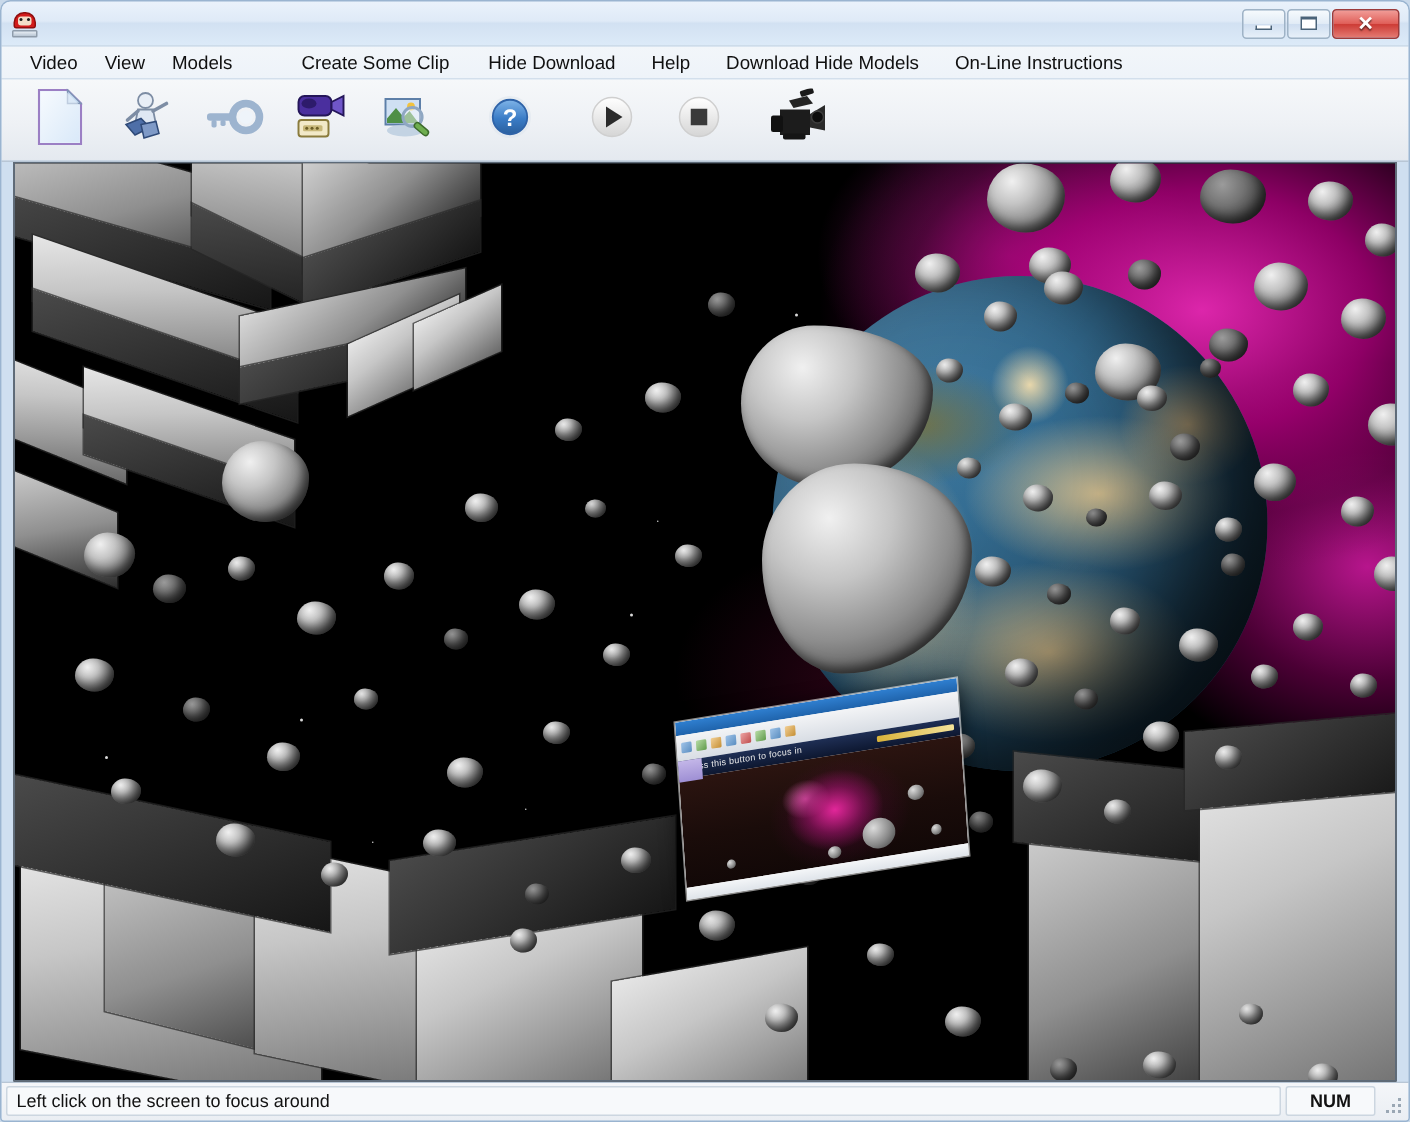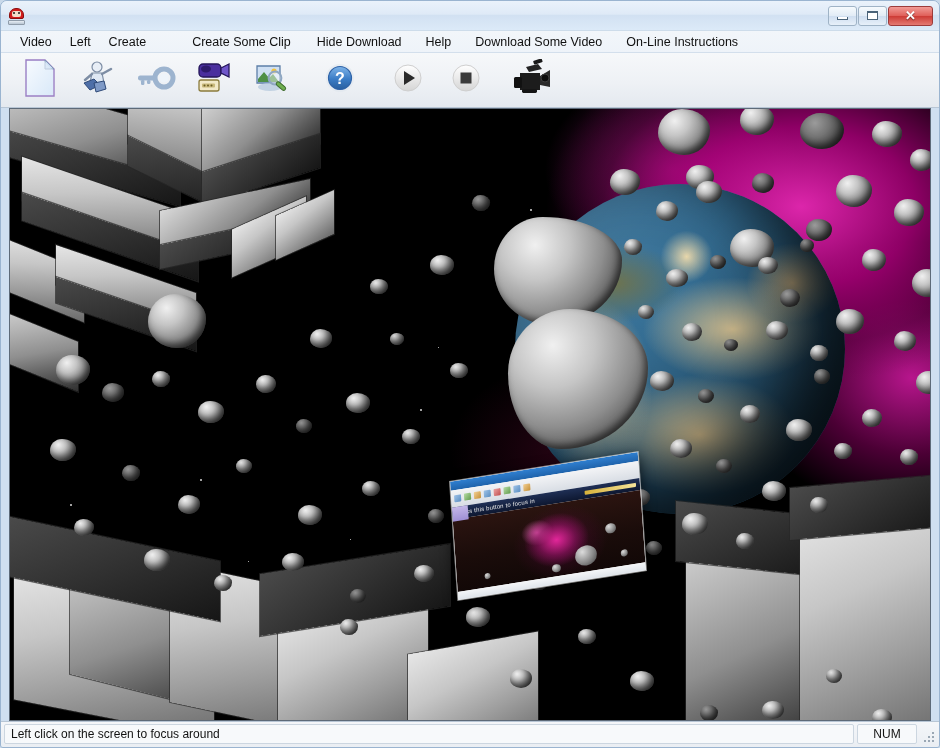--- a/index.html
+++ b/index.html
@@ -333,20 +333,21 @@
     user-select: none;
   }
   .status-small {
     flex: 0 0 60px;
     display: flex; align-items: center; justify-content: center;
     font-size: 12px;
     color: #121212;
     border: 1px solid #ccd6e0;
     border-radius: 2px;
     background: #f7f9fb;
+    font-weight: bold;
   }
   .grip {
     flex: 0 0 16px;
     position: relative;
   }
   .grip i {
     position: absolute;
     width: 2px; height: 2px;
     background: #9aa7b4;
   }
@@ -373,26 +374,26 @@
         <div class="max-glyph"></div>
       </div>
       <div class="cbtn close">
         <span class="x-glyph">✕</span>
       </div>
     </div>
   </div>
 
   <div class="menubar">
     <div class="menu-item">Video</div>
-    <div class="menu-item">Left</div>
-    <div class="menu-item">Create</div>
+    <div class="menu-item">View</div>
+    <div class="menu-item">Models</div>
     <div class="menu-item" style="margin-left:28px">Create Some Clip</div>
     <div class="menu-item" style="margin-left:8px">Hide Download</div>
     <div class="menu-item" style="margin-left:6px">Help</div>
-    <div class="menu-item" style="margin-left:6px">Download Some Video</div>
+    <div class="menu-item" style="margin-left:6px">Download Hide Models</div>
     <div class="menu-item" style="margin-left:6px">On-Line Instructions</div>
   </div>
 
   <div class="toolbar">
 
     <div class="tbtn">
       <span>
         <svg width="32" height="38" viewBox="0 0 32 38">
           <path d="M2 1 H21 L30 10 V37 H2 Z" fill="#e9f3fd" stroke="#9b7fc4" stroke-width="1.4"></path>
           <path d="M21 1 L21 10 L30 10 Z" fill="#c8dcf2" stroke="#7f94b5" stroke-width="1"></path>

